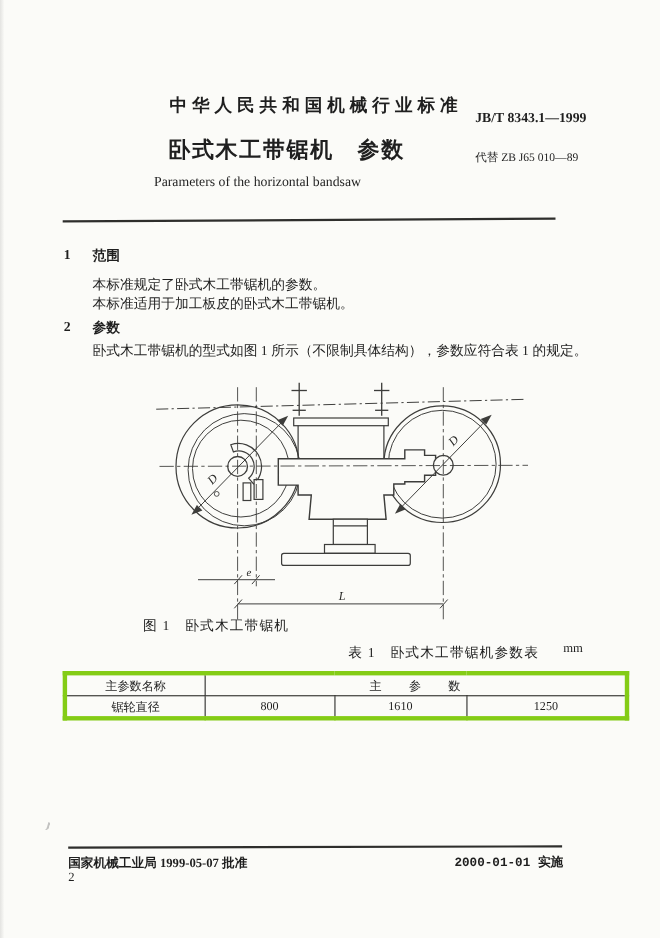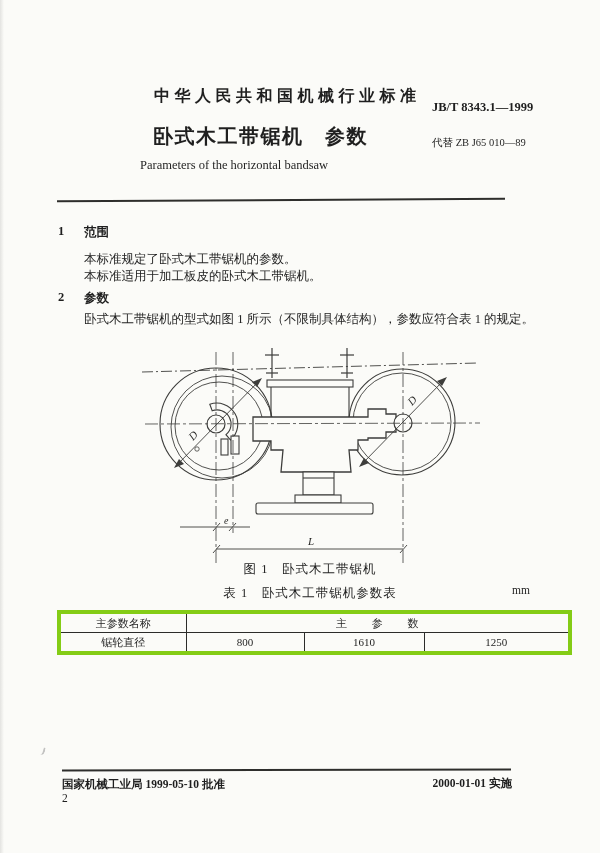--- a/index.html
+++ b/index.html
@@ -21,38 +21,38 @@
   .replaces{left:432px;top:136px;font-size:10.5px;white-space:nowrap;}
   .doc-title-en{left:140px;top:158px;font-size:12.5px;font-weight:normal;white-space:nowrap;}
   .header-rule{left:57px;top:199px;width:448px;height:2px;background:#2e2e2c;transform:rotate(-0.3deg);}
   
   .sec-head{font-size:12.5px;font-weight:bold;white-space:nowrap;}
   .sec-num{left:58px;}
   .sec-label{left:84px;}
   .para{left:84px;font-size:12.5px;white-space:nowrap;}
   
   .fig-layer{left:0;top:0;width:600px;height:853px;pointer-events:none;}
-  .fig-caption{left:130px;top:561px;width:360px;text-align:center;font-size:12.5px;letter-spacing:1px;white-space:nowrap;}
-  .tbl-title{left:130px;top:585px;width:360px;text-align:center;font-size:12.5px;letter-spacing:1px;white-space:nowrap;}
+  .fig-caption{left:130px;top:561px;width:360px;text-align:left;font-size:12.5px;letter-spacing:1px;white-space:nowrap;}
+  .tbl-title{left:130px;top:585px;width:360px;text-align:right;font-size:12.5px;letter-spacing:1px;white-space:nowrap;}
   .unit{left:512px;top:584px;font-size:11.5px;}
   
   table.params{
     position:absolute;left:57px;top:610px;width:511px;
     border-collapse:collapse;table-layout:fixed;
   }
   table.params td{
     border:1px solid #2c2c2a;height:18px;padding:0;
     font-size:11px;text-align:center;vertical-align:middle;white-space:nowrap;
   }
   table.params{border:4px solid #84cc16;}
   td.span-head{letter-spacing:11px;text-indent:11px;}
   
   .footer-rule{left:62px;top:769px;width:449px;height:2px;background:#2e2e2c;transform:rotate(-0.15deg);}
   .approval{left:62px;top:777px;font-size:11.5px;font-weight:bold;white-space:nowrap;}
-  .implement{left:389px;top:776px;width:123px;text-align:right;font-size:11.5px;font-weight:bold;white-space:nowrap;}
+  .implement{left:389px;top:776px;width:123px;text-align:right;font-size:11.5px;font-weight:bold;white-space:nowrap;font-family:Liberation Mono, monospace;}
   .page-num{left:62px;top:792px;font-size:11.5px;}
   
   .smudge{left:40px;top:747px;width:3px;height:8px;border-right:2px solid #aaa;border-radius:0 0 4px 0;transform:rotate(14deg);opacity:.7;}
   .edge-shade{left:0;top:0;width:4px;height:853px;background:linear-gradient(90deg,rgba(120,120,120,.18),rgba(120,120,120,0));}
 </style>
 </head>
 <body>
 
 <div class="abs org-title">中华人民共和国机械行业标准</div>
 <div class="abs std-code">JB/T 8343.1—1999</div>
@@ -179,18 +179,18 @@
   <tr>
     <td>锯轮直径</td>
     <td>800</td>
     <td>1610</td>
     <td>1250</td>
   </tr>
 </tbody>
   </table>
 
 <div class="abs footer-rule"></div>
-<div class="abs approval">国家机械工业局  1999-05-10  批准</div>
+<div class="abs approval">国家机械工业局  1999-05-07  批准</div>
 <div class="abs implement">2000-01-01  实施</div>
 <div class="abs page-num">2</div>
 
 <div class="abs smudge"></div>
 <div class="abs edge-shade"></div>
 
 </body></html>

